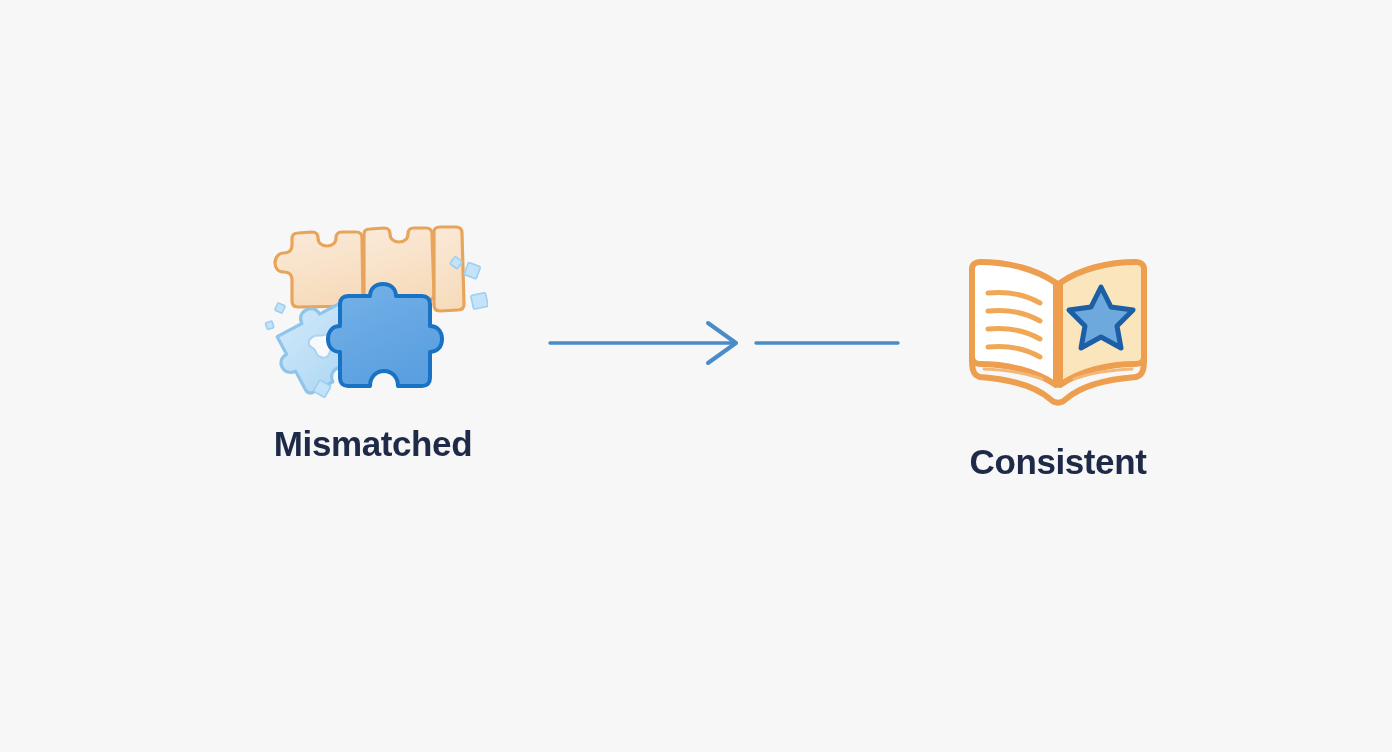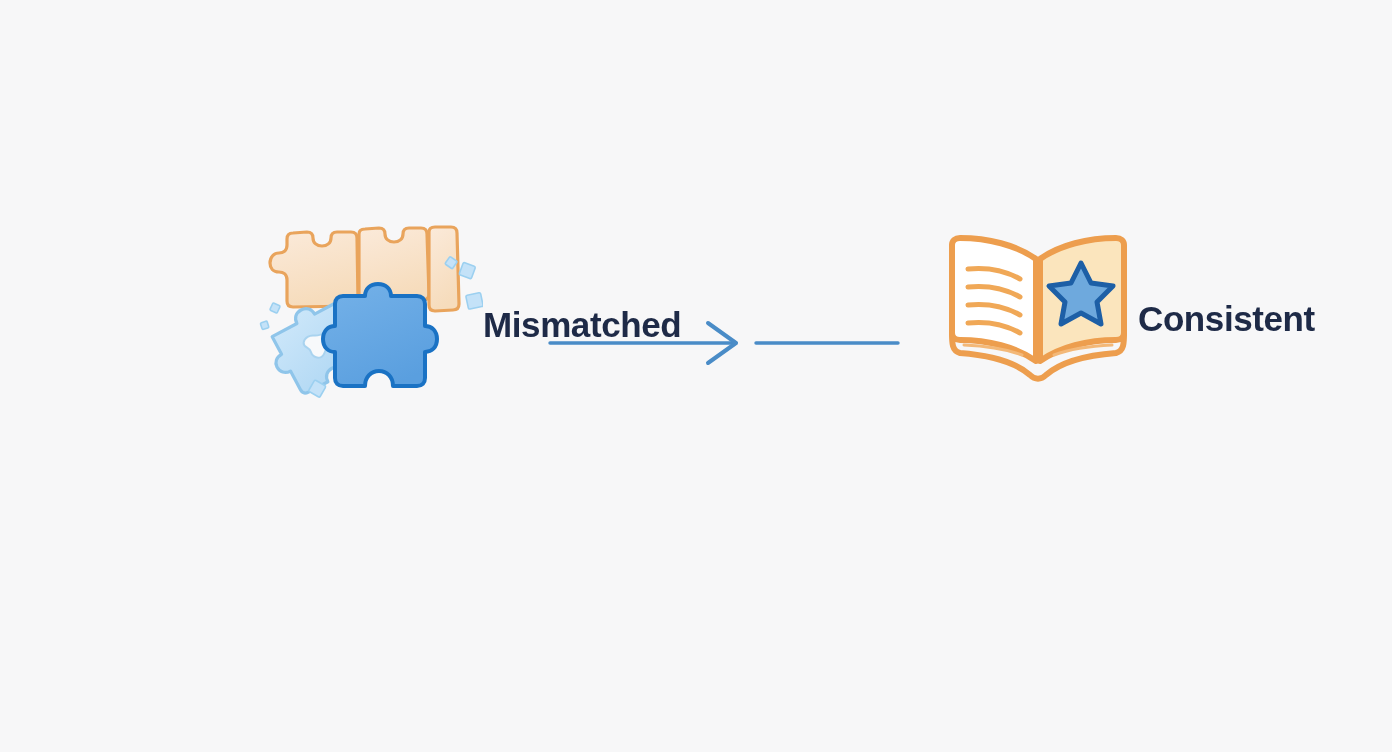--- a/index.html
+++ b/index.html
@@ -20,25 +20,25 @@
     left: 0;
     top: 0;
     width: 1392px;
     height: 752px;
   }
 
   
   .concept {
     position: absolute;
     display: flex;
-    flex-direction: row;
+    flex-direction: column;
     align-items: center;
   }
   #concept-left  { left: 253px; top: 222px; width: 240px; }
-  #concept-right { left: 938px; top: 216px; width: 240px; justify-content: space-between; }
+  #concept-right { left: 938px; top: 240px; width: 240px; justify-content: space-between; }
 
   .icon-wrap {
     width: 240px;
     height: 186px;
     display: flex;
     align-items: center;
     justify-content: center;
   }
 
   .concept-label {

